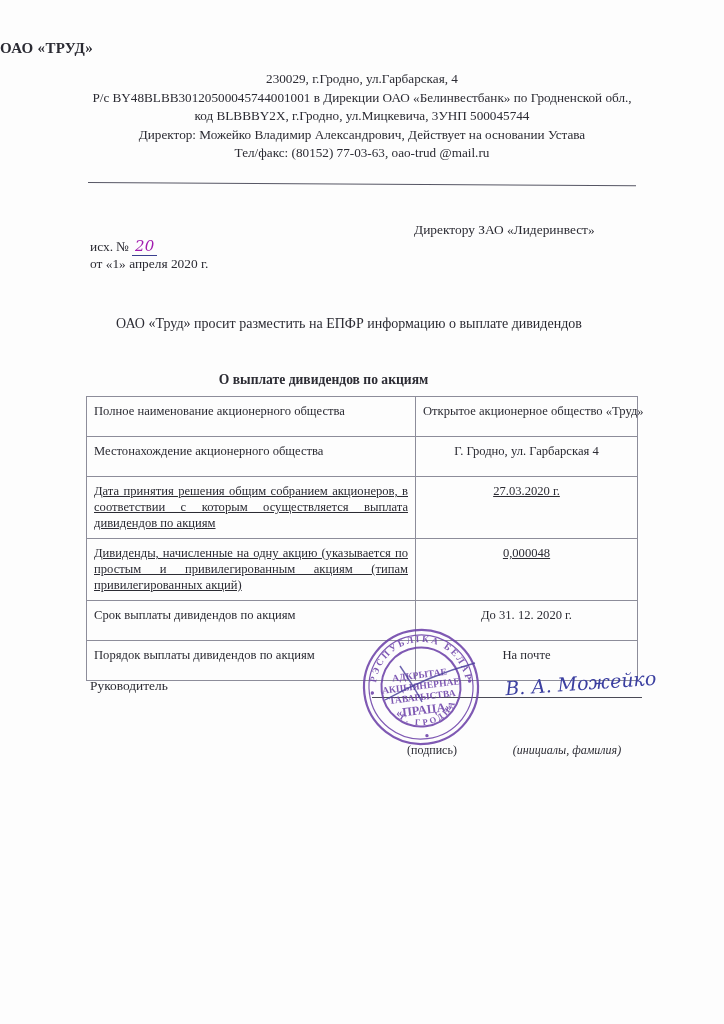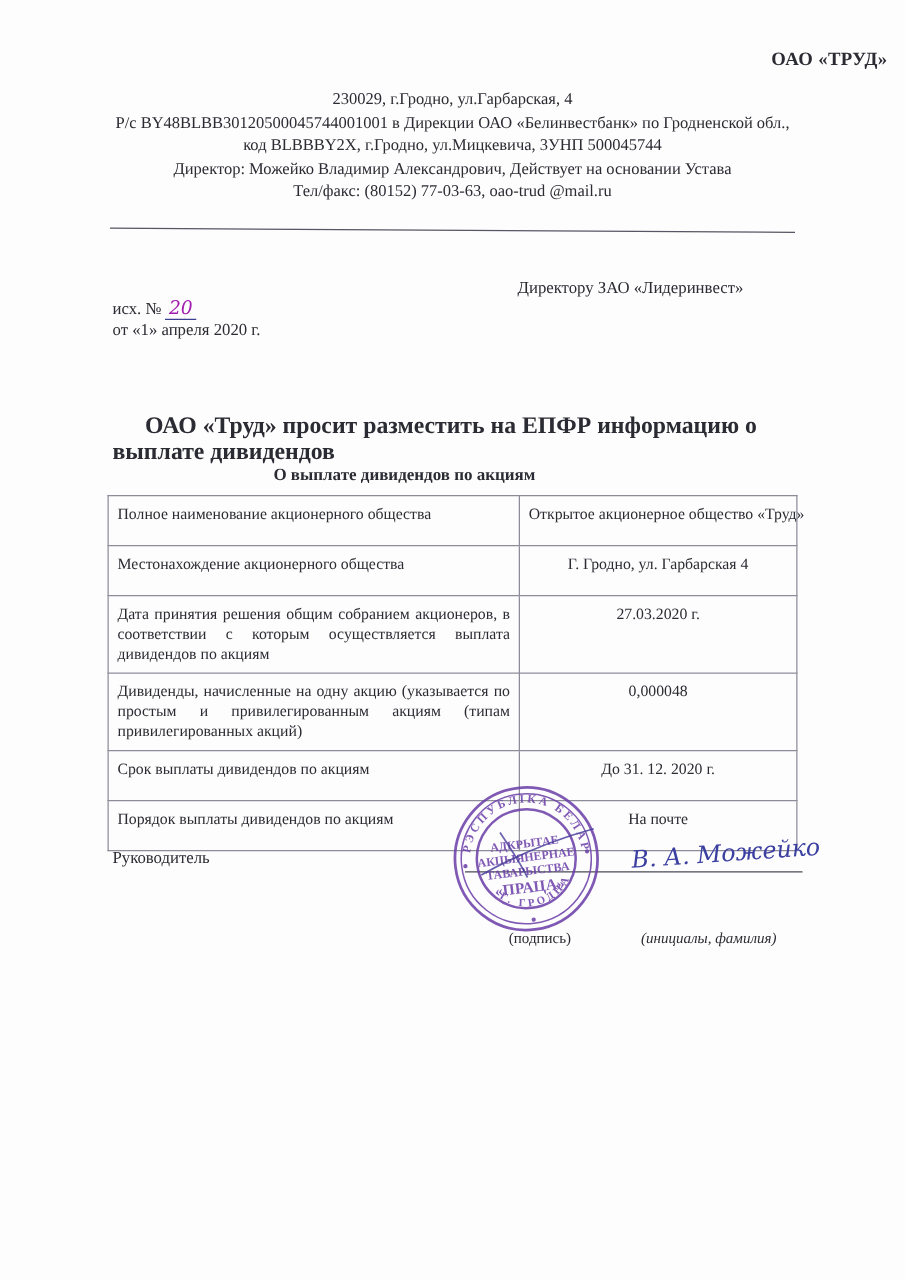--- a/index.html
+++ b/index.html
@@ -15,21 +15,21 @@
     font-family: "Liberation Serif", "DejaVu Serif", serif;
     color: #2b2b33;
     overflow: hidden;
   }
   
   .org-title {
     position: absolute;
     top: 40px;
     left: 0;
     width: 710px;
-    text-align: right;
+    text-align: left;
     font-weight: bold;
     font-size: 15px;
     letter-spacing: 0.3px;
   }
   .header-lines {
     position: absolute;
     top: 70px;
     left: 62px;
     width: 600px;
     text-align: center;
@@ -74,27 +74,26 @@
   .doc-date {
     position: absolute;
     top: 256px;
     left: 90px;
     font-size: 13.4px;
     white-space: nowrap;
   }
   
   .body-par {
     position: absolute;
-    top: 330px;
+    top: 313px;
     left: 90px;
     width: 516px;
-    font-size: 19px;
+    font-size: 14px;
     line-height: 21px;
     text-indent: 26px;
-    font-weight: bold;
   }
   .table-caption {
     position: absolute;
     top: 372px;
     left: 0;
     width: 647px;
     text-align: center;
     font-weight: bold;
     font-size: 13.6px;
   }
@@ -118,21 +117,21 @@
     width: 314px;
     text-align: justify;
     text-align-last: left;
   }
   .doc-table td.value {
     text-align: center;
     vertical-align: top;
     white-space: nowrap;
     overflow: visible;
   }
-  .r-tall td { height: 47px; }
+  .r-tall td { height: 47px; text-decoration: underline; }
   .r-short td { height: 26px; }
   
   .sig-role {
     position: absolute;
     top: 678px;
     left: 90px;
     font-size: 13.4px;
   }
   .sig-col-a {
     position: absolute;

